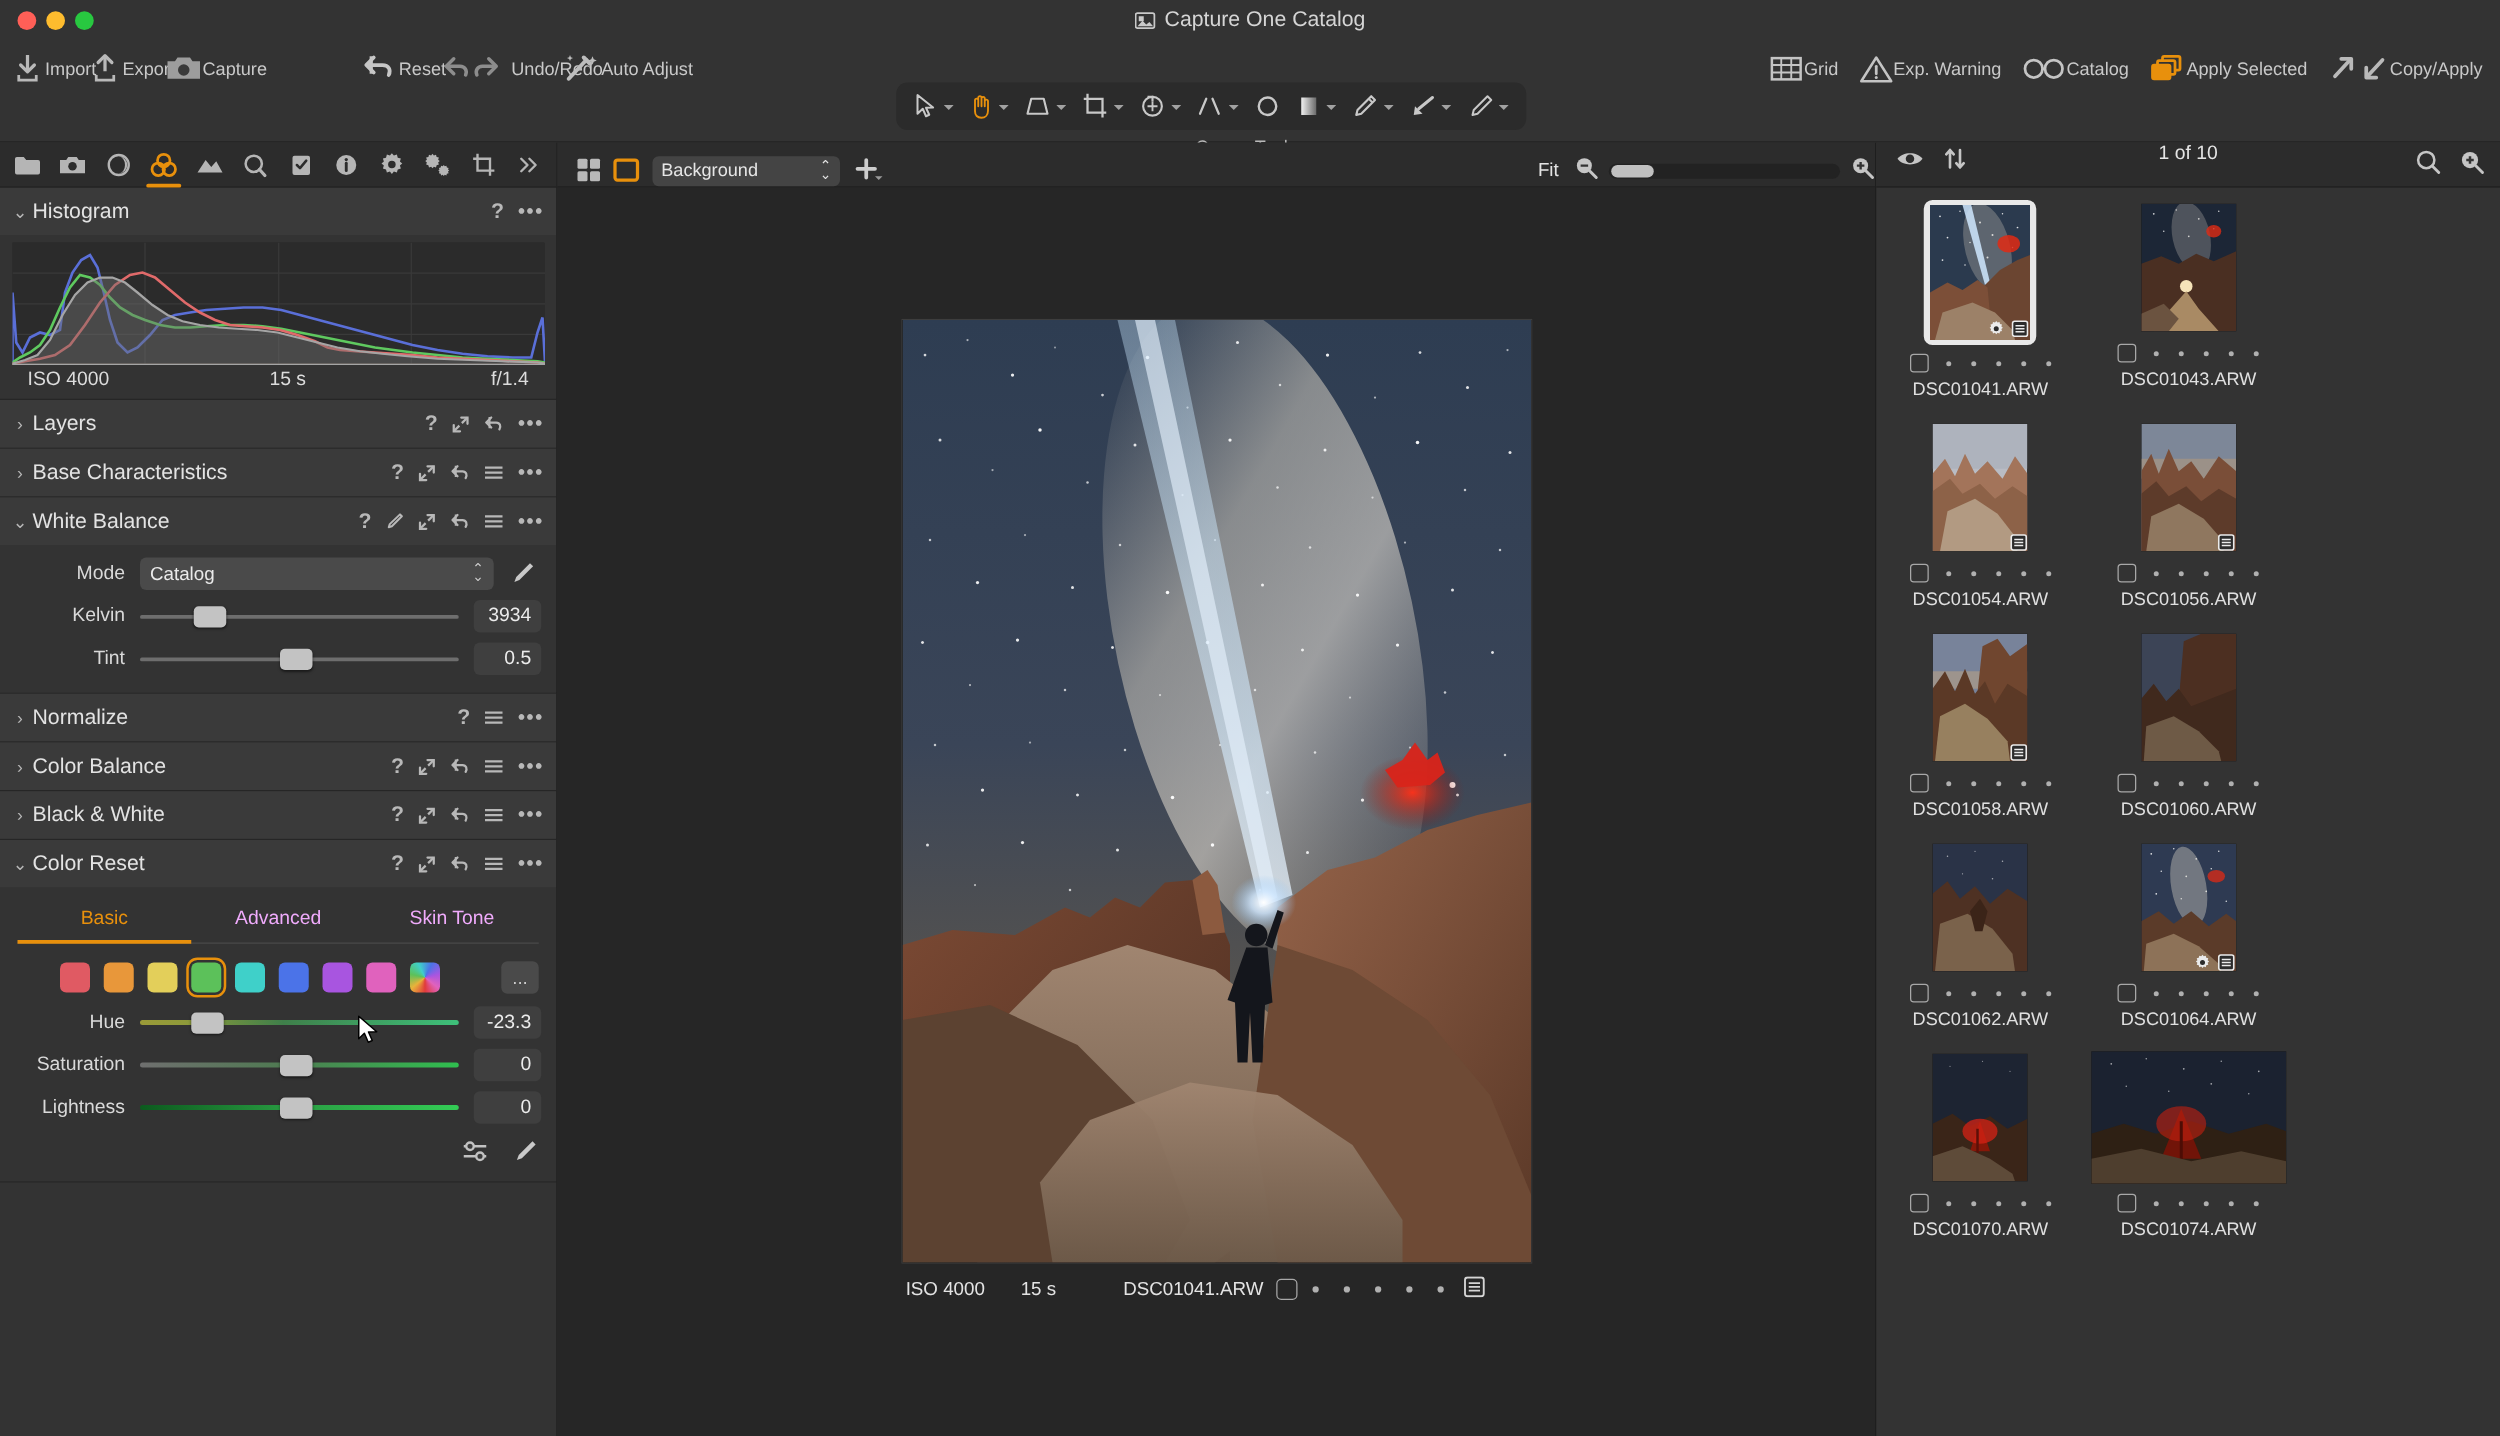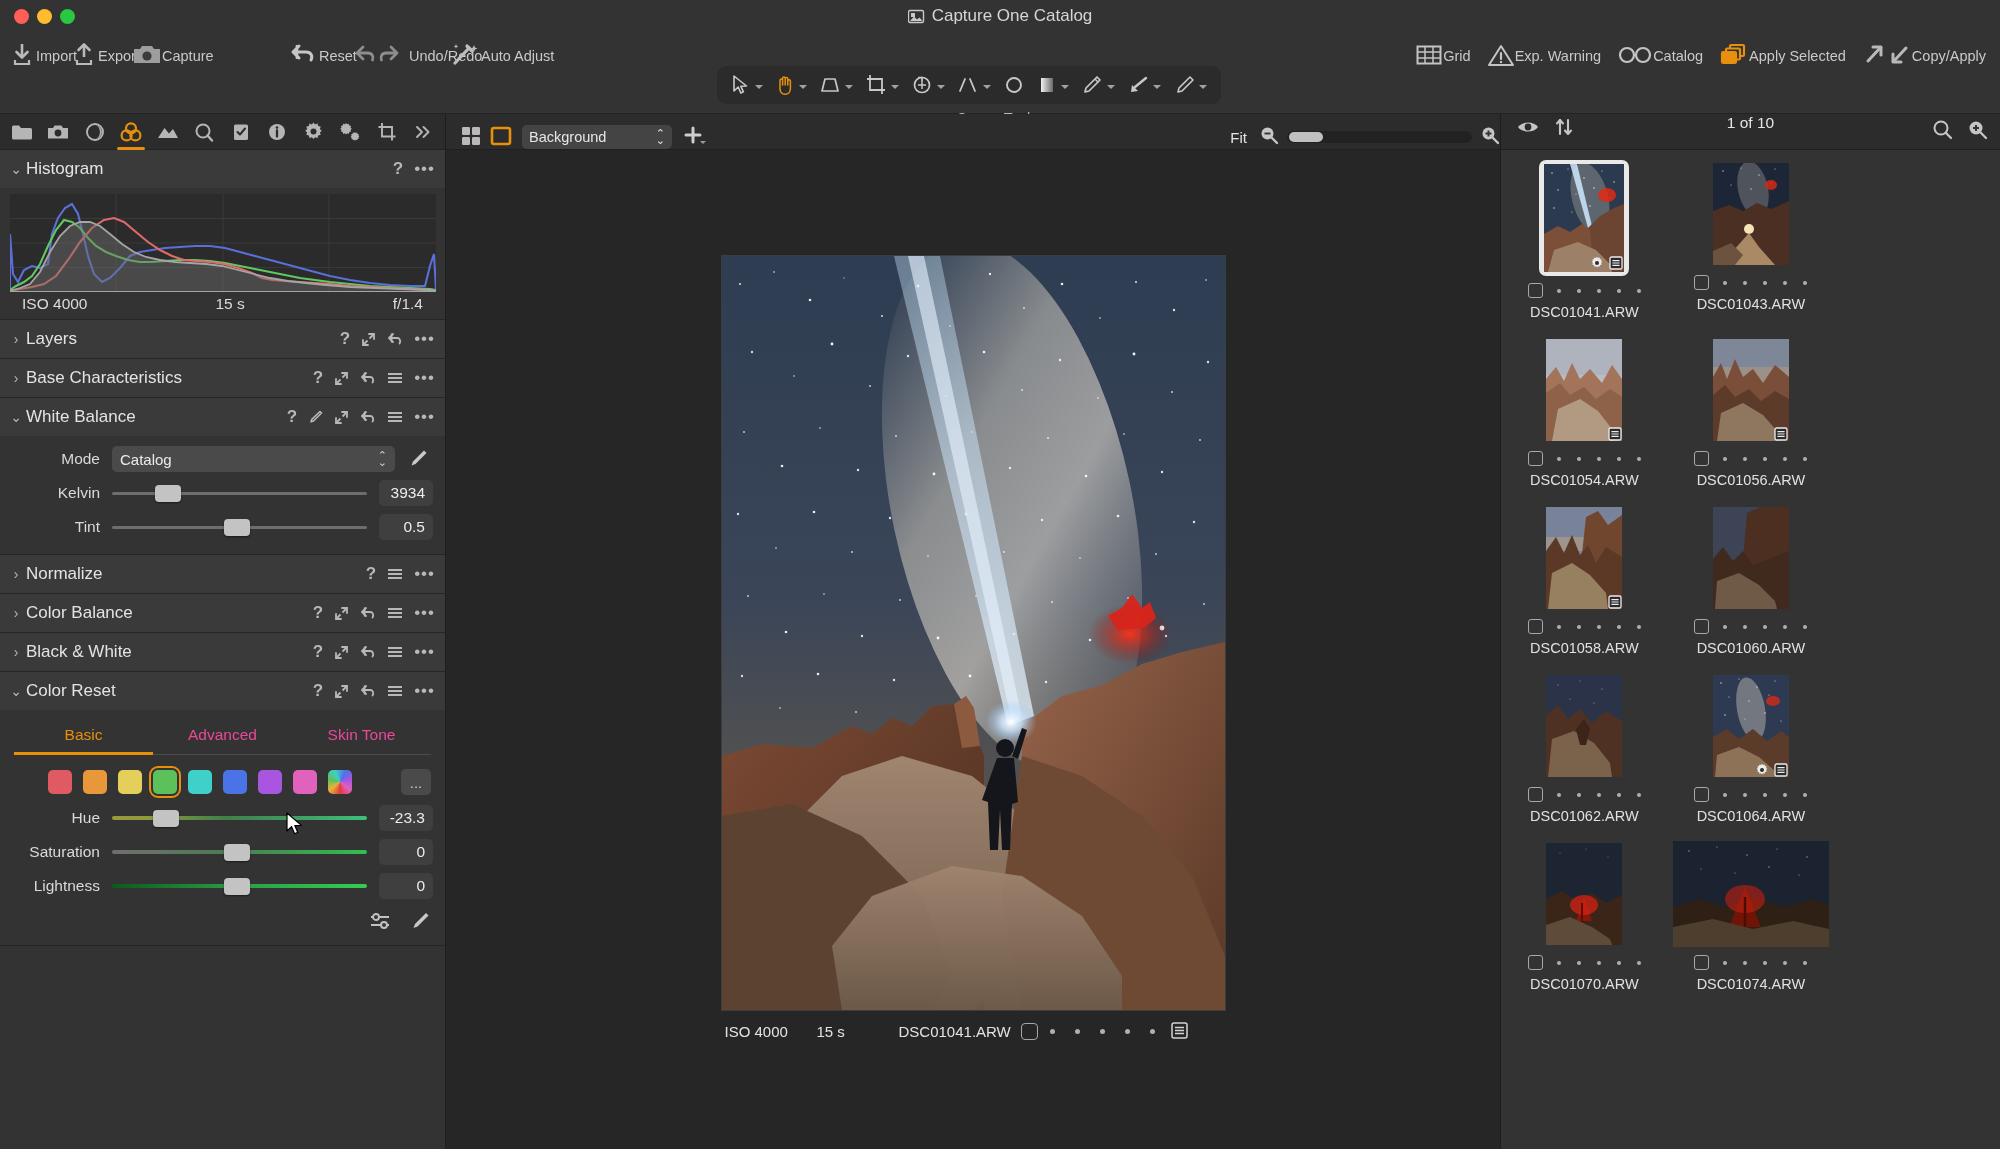--- a/index.html
+++ b/index.html
@@ -119,21 +119,21 @@
     border-radius: 4px; transform: translateX(-13px); box-shadow: 0 1px 2px rgba(0,0,0,.5);
   }
   .numbox {
     width: 54px; height: 26px; background: #3f3f3f; border-radius: 5px;
     display: flex; align-items: center; justify-content: flex-end; padding-right: 8px;
     font-size: 15.5px; color: #ececec;
   }
 
   
   .ce-tabs { display: flex; margin: 4px 14px 0 14px; border-bottom: 1px solid #4a4a4a; }
-  .ce-tab { flex: 1; text-align: center; padding: 6px 0 8px 0; font-size: 15.5px; color: #ec4899; cursor: default; }
+  .ce-tab { flex: 1; text-align: center; padding: 6px 0 8px 0; font-size: 15.5px; color: #f0abfc; cursor: default; }
   .ce-tab.active { color: #e8900c; border-bottom: 3px solid #e8900c; margin-bottom: -1px; }
   .swatches { display: flex; align-items: center; gap: 11px; padding: 14px 0 6px 48px; }
   .sw { width: 24px; height: 24px; border-radius: 5px; cursor: default; }
   .sw.sel { outline: 2px solid #e8900c; outline-offset: 2px; }
   .sw-more {
     margin-left: auto; margin-right: 14px; width: 30px; height: 26px; border-radius: 5px;
     background: #4a4a4a; display:flex; align-items:center; justify-content:center; color:#ccc; font-size: 15px;
   }
   .ce-foot { display: flex; justify-content: flex-end; gap: 18px; padding: 8px 14px 4px 0; }
 

